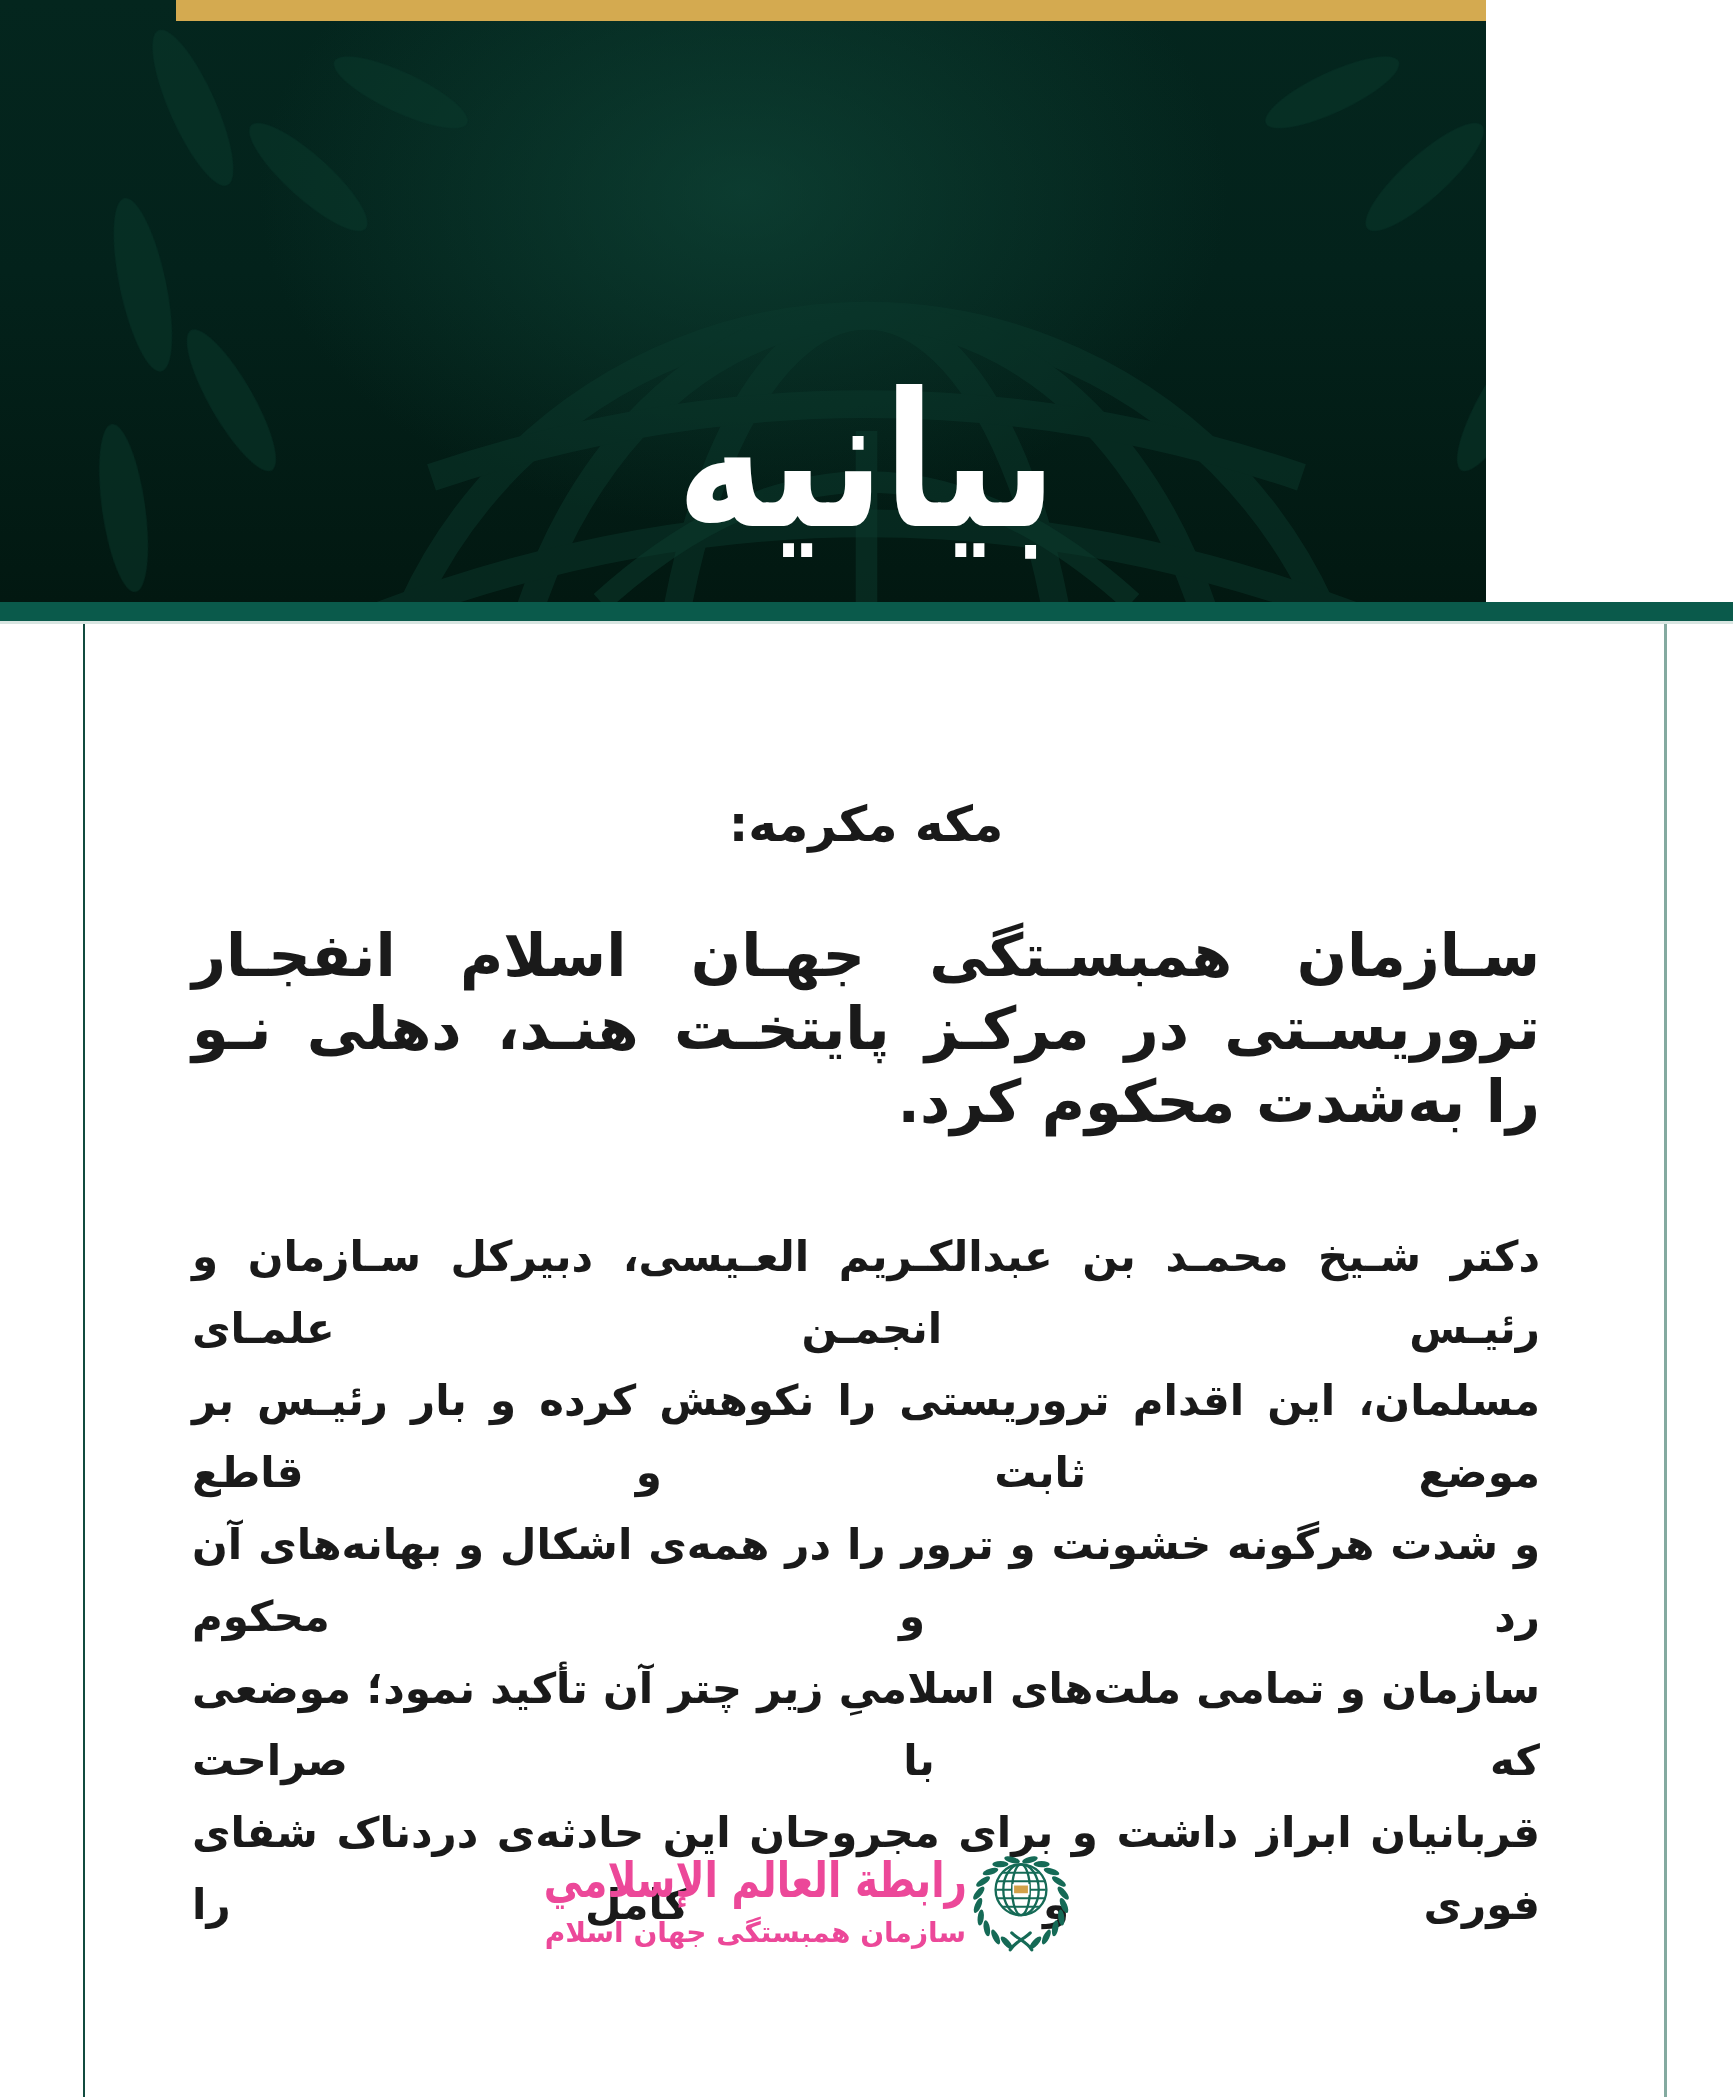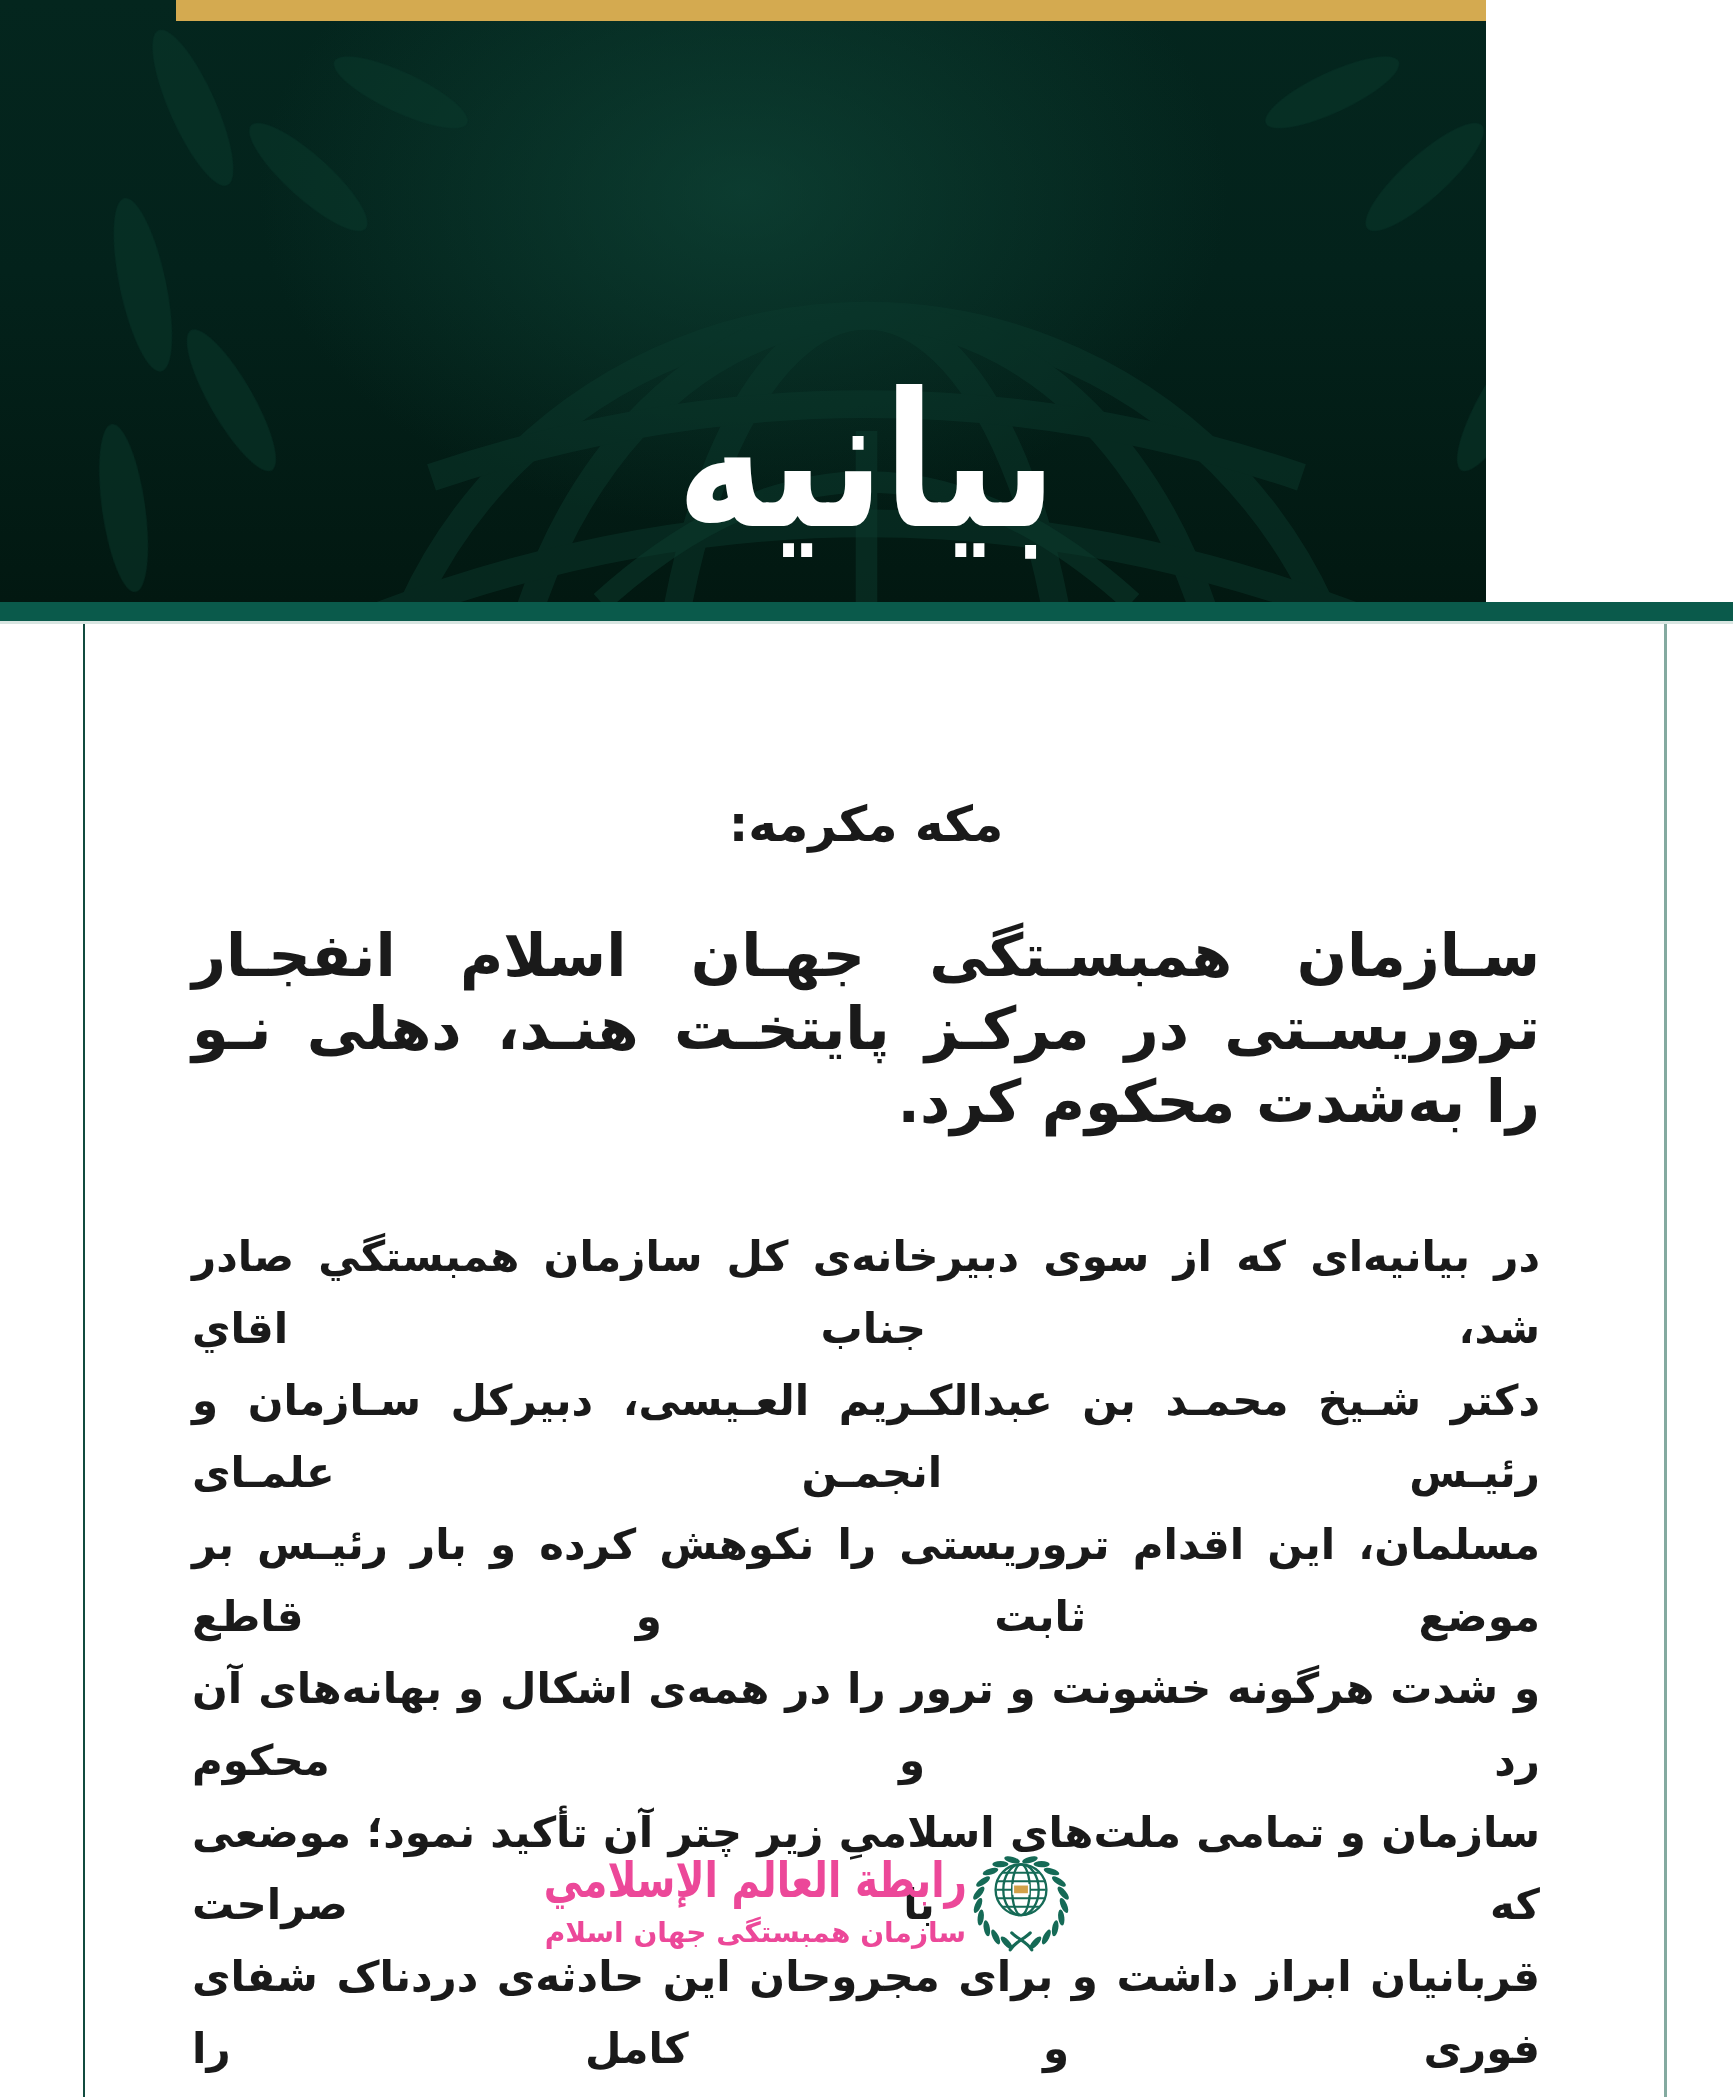--- a/index.html
+++ b/index.html
@@ -101,21 +101,20 @@
 
   <div class="letter">
     <div class="salutation">مکه مکرمه:</div>
 
     <div class="lead">
       <div class="tline">سـازمان همبسـتگی جهـان اسلام انفجـار تروریسـتی در مرکـز پایتخـت هنـد، دهلی نـو</div>
       <div class="tline last">را به‌شدت محکوم کرد.</div>
     </div>
 
     <div class="para">
-      <div class="tline">در بیانیه‌ای که از سوی دبیرخانه‌ی کل سازمان همبستگي صادر شد، جناب اقاي</div>
       <div class="tline">دکتر شـیخ محمـد بن عبدالکـریم العـیسی، دبیرکل سـازمان و رئیـس انجمـن علمـای</div>
       <div class="tline">مسلمان، این اقدام تروریستی را نکوهش کرده و بار رئیـس بر موضع ثابت و قاطع</div>
       <div class="tline">و شدت هرگونه خشونت و ترور را در همه‌ی اشکال و بهانه‌های آن رد و محکوم</div>
       <div class="tline">سازمان و تمامی ملت‌های اسلامیِ زیر چتر آن تأکید نمود؛ موضعی که با صراحت</div>
       <div class="tline">قربانیان ابراز داشت و برای مجروحان این حادثه‌ی دردناک شفای فوری و کامل را</div>
 
     </div>
   </div>
 
   <div class="logo">

